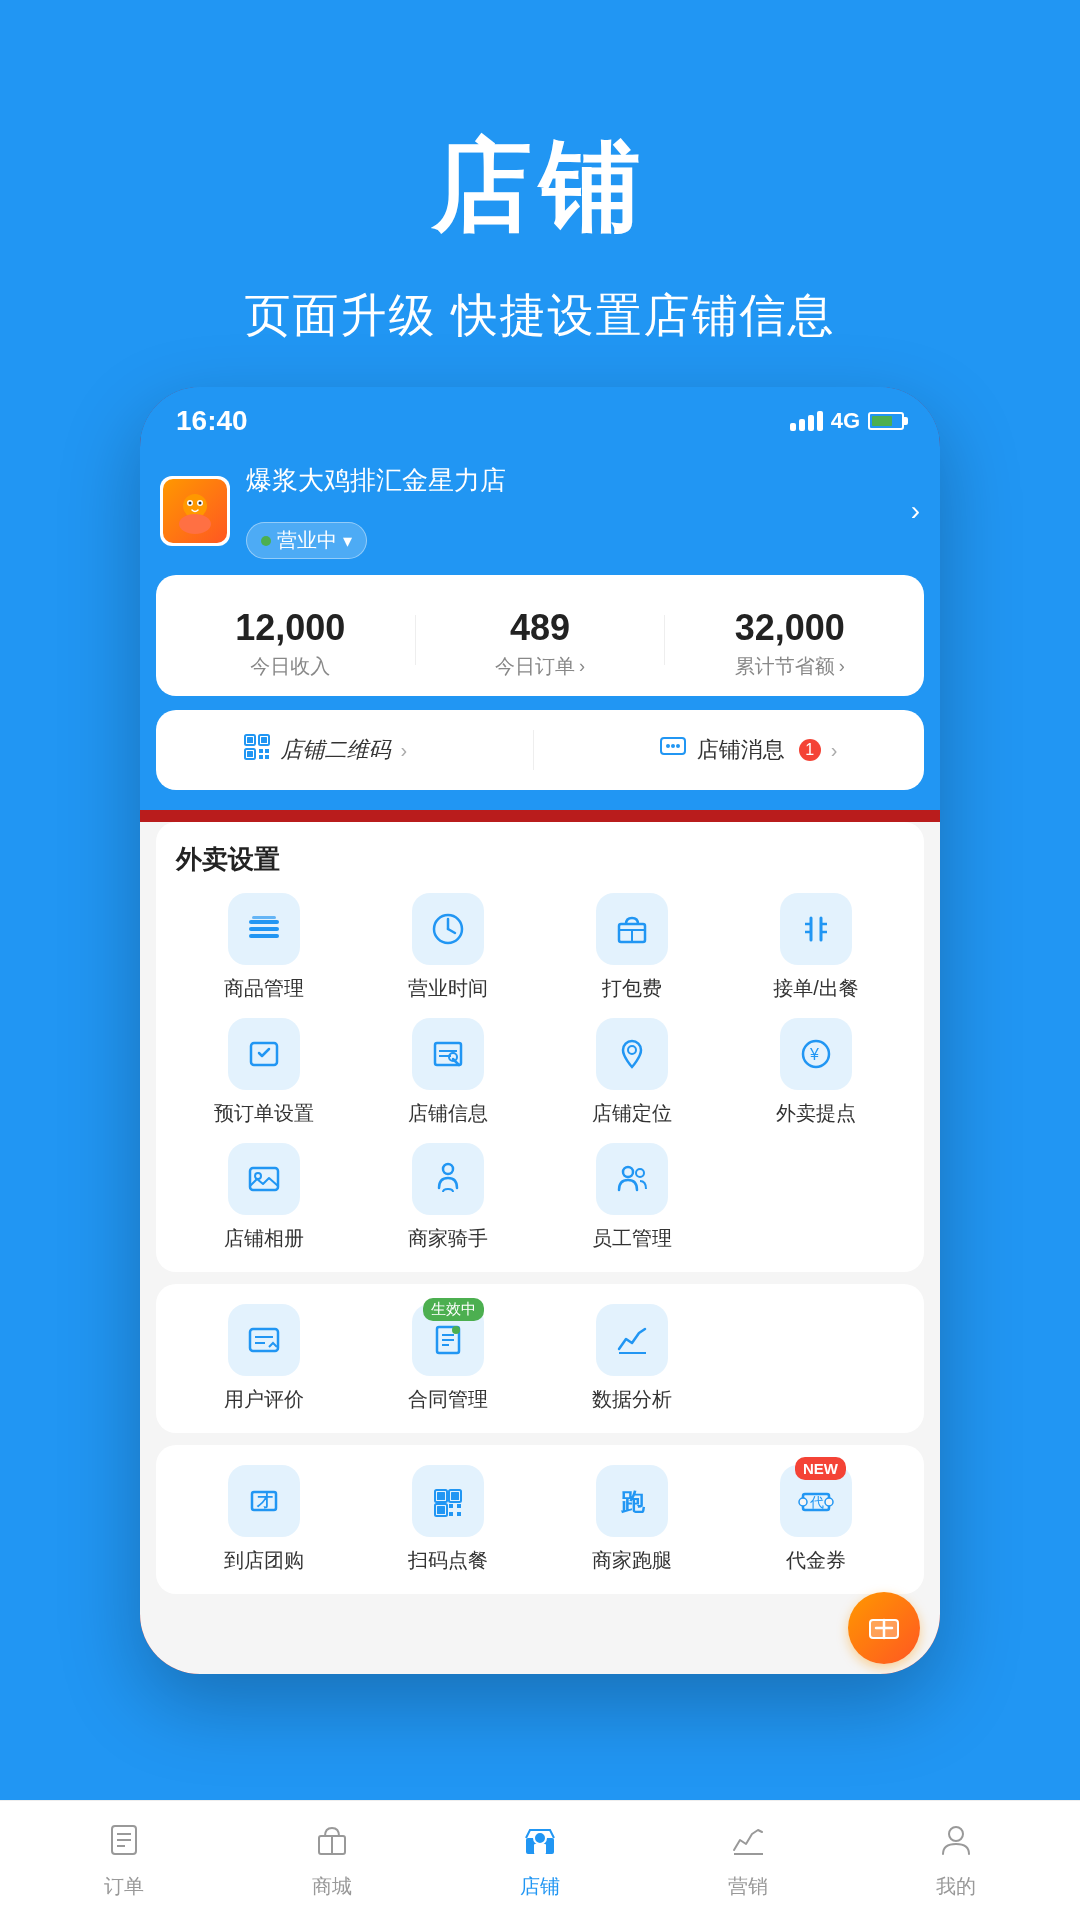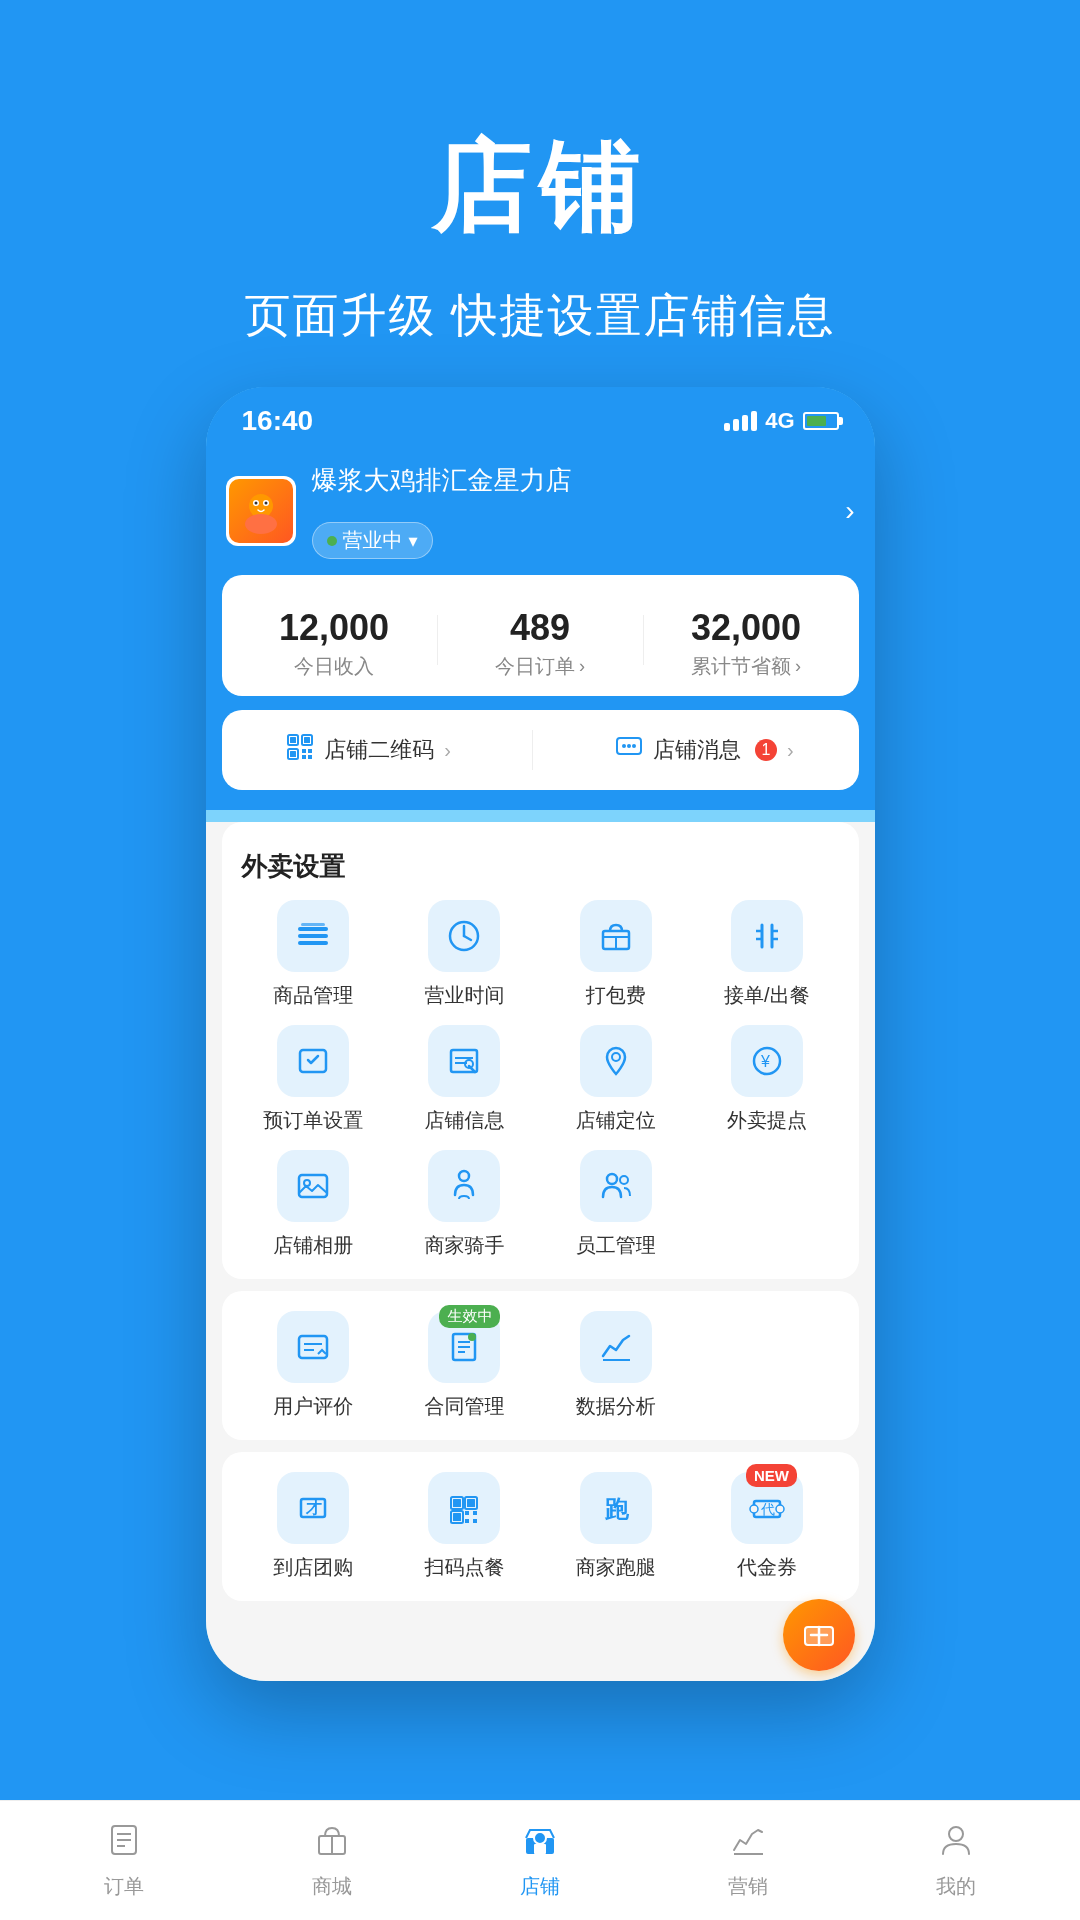--- a/index.html
+++ b/index.html
@@ -28,23 +28,23 @@
     }
     .hero-subtitle {
       font-size: 46px;
       color: #fff;
       font-weight: 400;
       letter-spacing: 2px;
     }
 
     
     .phone-mockup {
-      width: 669px;
+      width: 800px;
       margin: 0 auto;
-      background: #7dd3fc;
+      background: #b91c1c;
       border-radius: 60px;
       overflow: hidden;
       box-shadow: 0 30px 80px rgba(0,0,0,0.25);
     }
 
     
     .phone-header {
       background: #2196F3;
       padding: 18px 36px 0 36px;
     }
@@ -255,21 +255,20 @@
       margin: 12px 16px 0 16px;
       border-radius: 20px;
       padding: 20px 16px;
     }
     .section-title {
       font-size: 26px;
       font-weight: 600;
       color: #222;
       margin-bottom: 16px;
       padding-left: 4px;
-      margin-top: 7px;
     }
     .menu-grid {
       display: grid;
       grid-template-columns: repeat(4, 1fr);
       gap: 16px 0;
     }
     .menu-item {
       display: flex;
       flex-direction: column;
       align-items: center;
@@ -447,21 +446,21 @@
             <rect x="16" y="2" width="10" height="10" rx="1.5" stroke="#2196F3" stroke-width="2" fill="none"></rect>
             <rect x="18" y="4" width="6" height="6" rx="0.5" fill="#2196F3"></rect>
             <rect x="2" y="16" width="10" height="10" rx="1.5" stroke="#2196F3" stroke-width="2" fill="none"></rect>
             <rect x="4" y="18" width="6" height="6" rx="0.5" fill="#2196F3"></rect>
             <rect x="16" y="16" width="4" height="4" fill="#2196F3"></rect>
             <rect x="22" y="16" width="4" height="4" fill="#2196F3"></rect>
             <rect x="16" y="22" width="4" height="4" fill="#2196F3"></rect>
             <rect x="22" y="22" width="4" height="4" fill="#2196F3"></rect>
           </svg>
         </span>
-        <span style="font-size:22px;color:#333;">店铺二维码</span>
+        <span style="font-size:22px;color:#333;font-style:italic;">店铺二维码</span>
         <span style="font-size:20px;color:#aaa;">›</span>
       </div>
       <div class="ql-divider" style="height:40px;"></div>
       <div class="quick-link">
         <span class="quick-link-icon">
           <svg width="28" height="28" viewBox="0 0 28 28" fill="none">
             <rect x="2" y="5" width="24" height="16" rx="3" stroke="#2196F3" stroke-width="2" fill="none"></rect>
             <circle cx="9" cy="13" r="2" fill="#2196F3"></circle>
             <circle cx="14" cy="13" r="2" fill="#2196F3"></circle>
             <circle cx="19" cy="13" r="2" fill="#2196F3"></circle>

